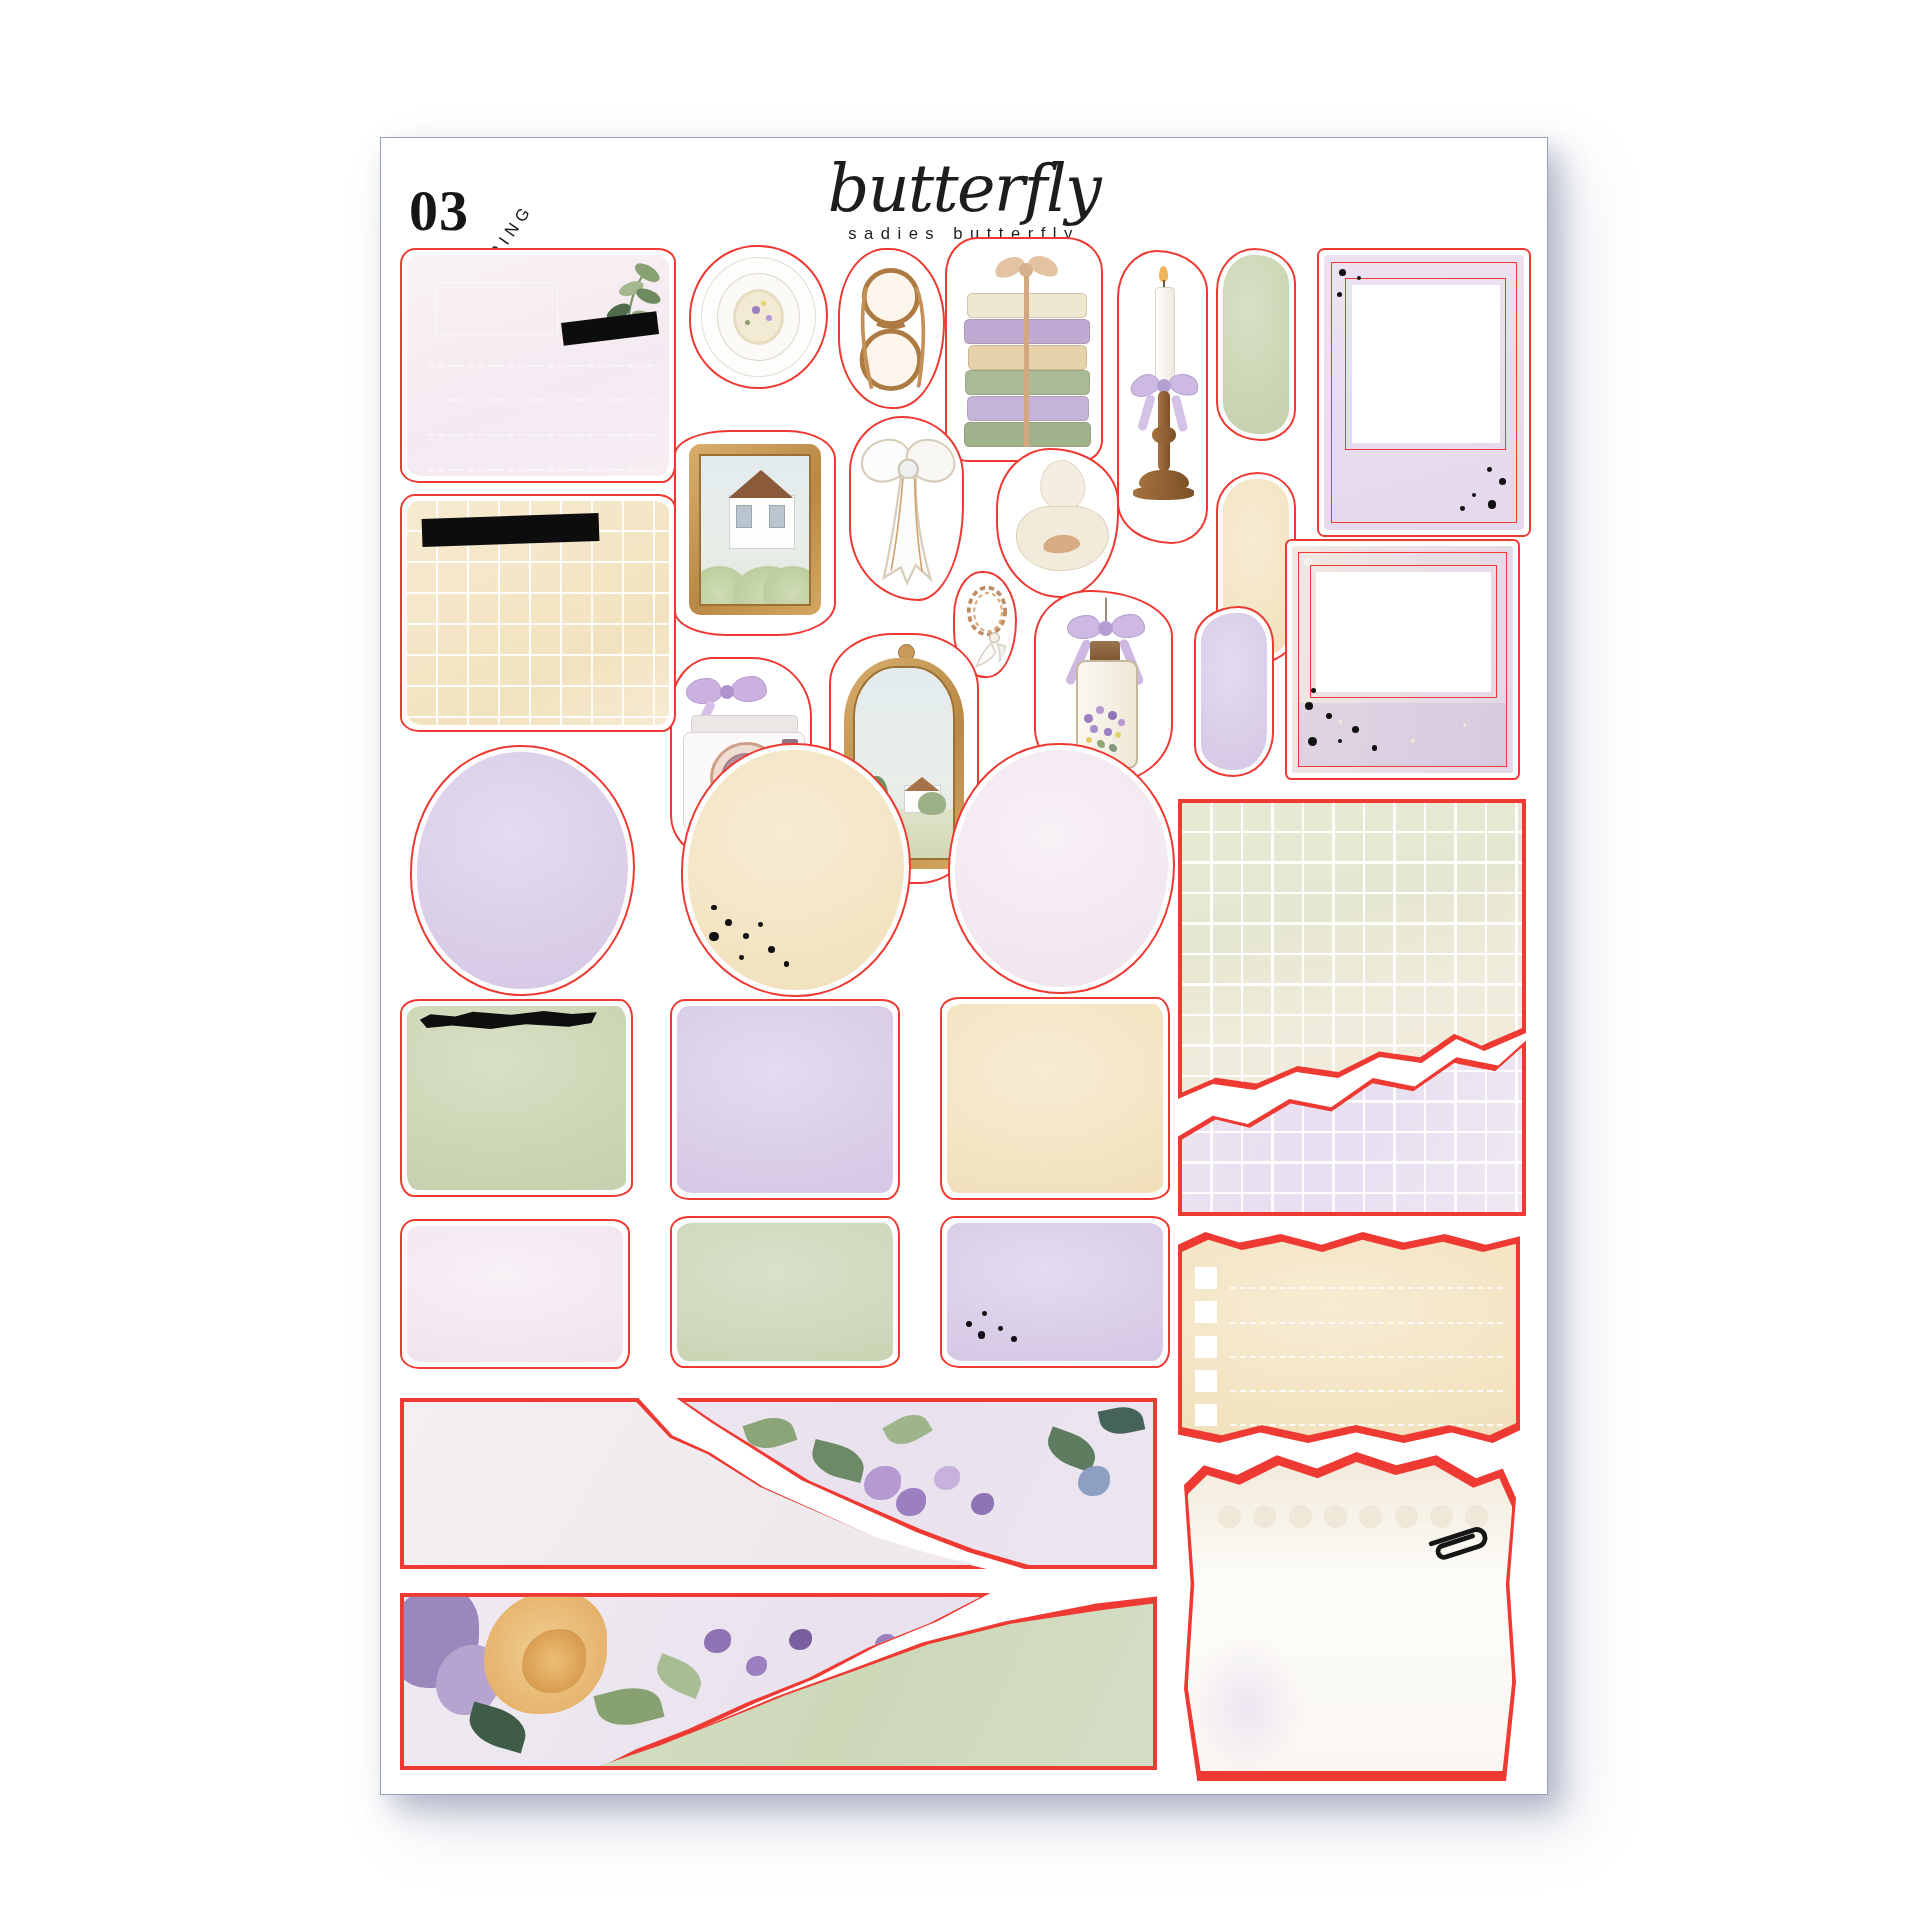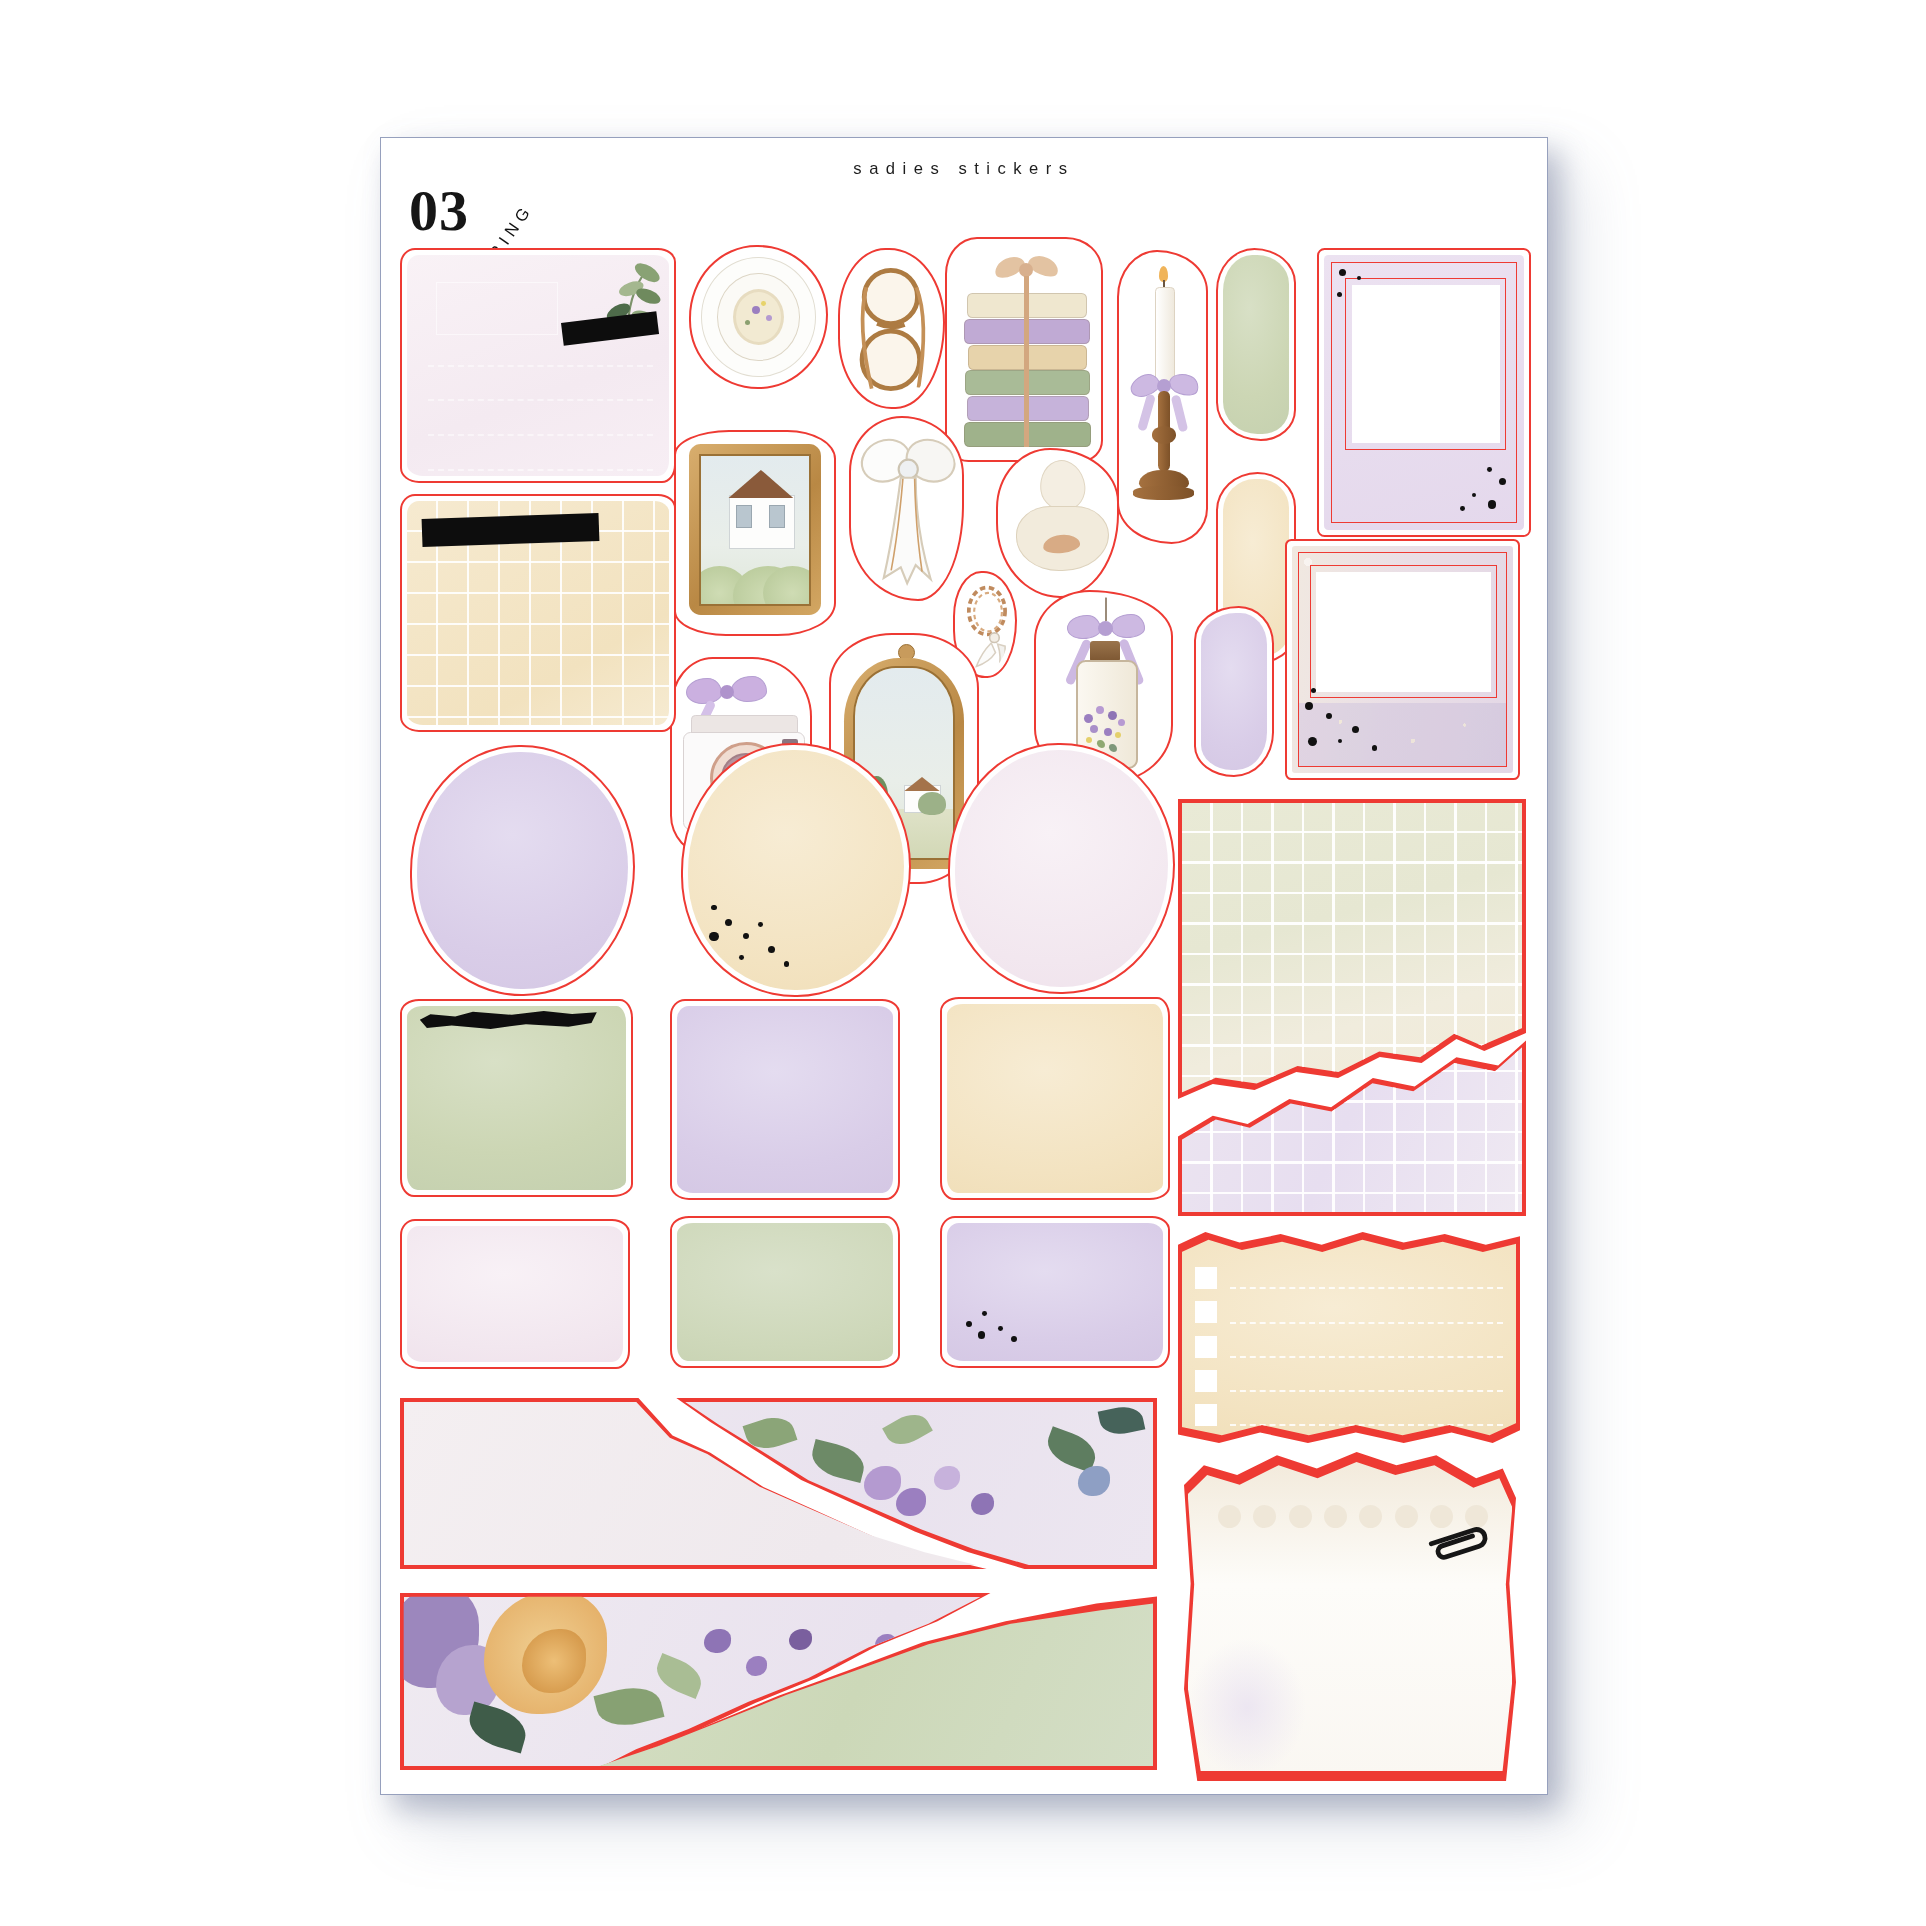--- a/index.html
+++ b/index.html
@@ -117,21 +117,22 @@
   .boxline{position:absolute;border:1.6px solid rgba(255,255,255,.7);}
 </style>
 </head>
 <body>
 
 <div class="sheet">
 
   <div class="num03">03</div>
   <div class="layering">LAYERING</div>
   <div class="logo">
-    <div class="logo-sub">sadies stickers</div>
+    <div class="logo-script">butterfly</div>
+    <div class="logo-sub">sadies butterfly</div>
   </div>
 
   <div class="st wav1" style="left:19px;top:110px;width:276px;height:235px;">
     <div class="in wav1 f-pink">
       <div class="boxline" style="left:29px;top:27px;width:120px;height:51px;border-color:rgba(255,255,255,.55);"></div>
       <div class="dash" style="left:21.4px;top:110px;width:225px;opacity:.6;"></div>
       <div class="dash" style="left:21.4px;top:144px;width:225px;opacity:.6;"></div>
       <div class="dash" style="left:21.4px;top:179px;width:225px;opacity:.6;"></div>
       <div class="dash" style="left:21.4px;top:214px;width:225px;opacity:.6;"></div>
       <svg style="position:absolute;left:177px;top:6.4px;" width="86" height="80" viewBox="0 0 160 150">

